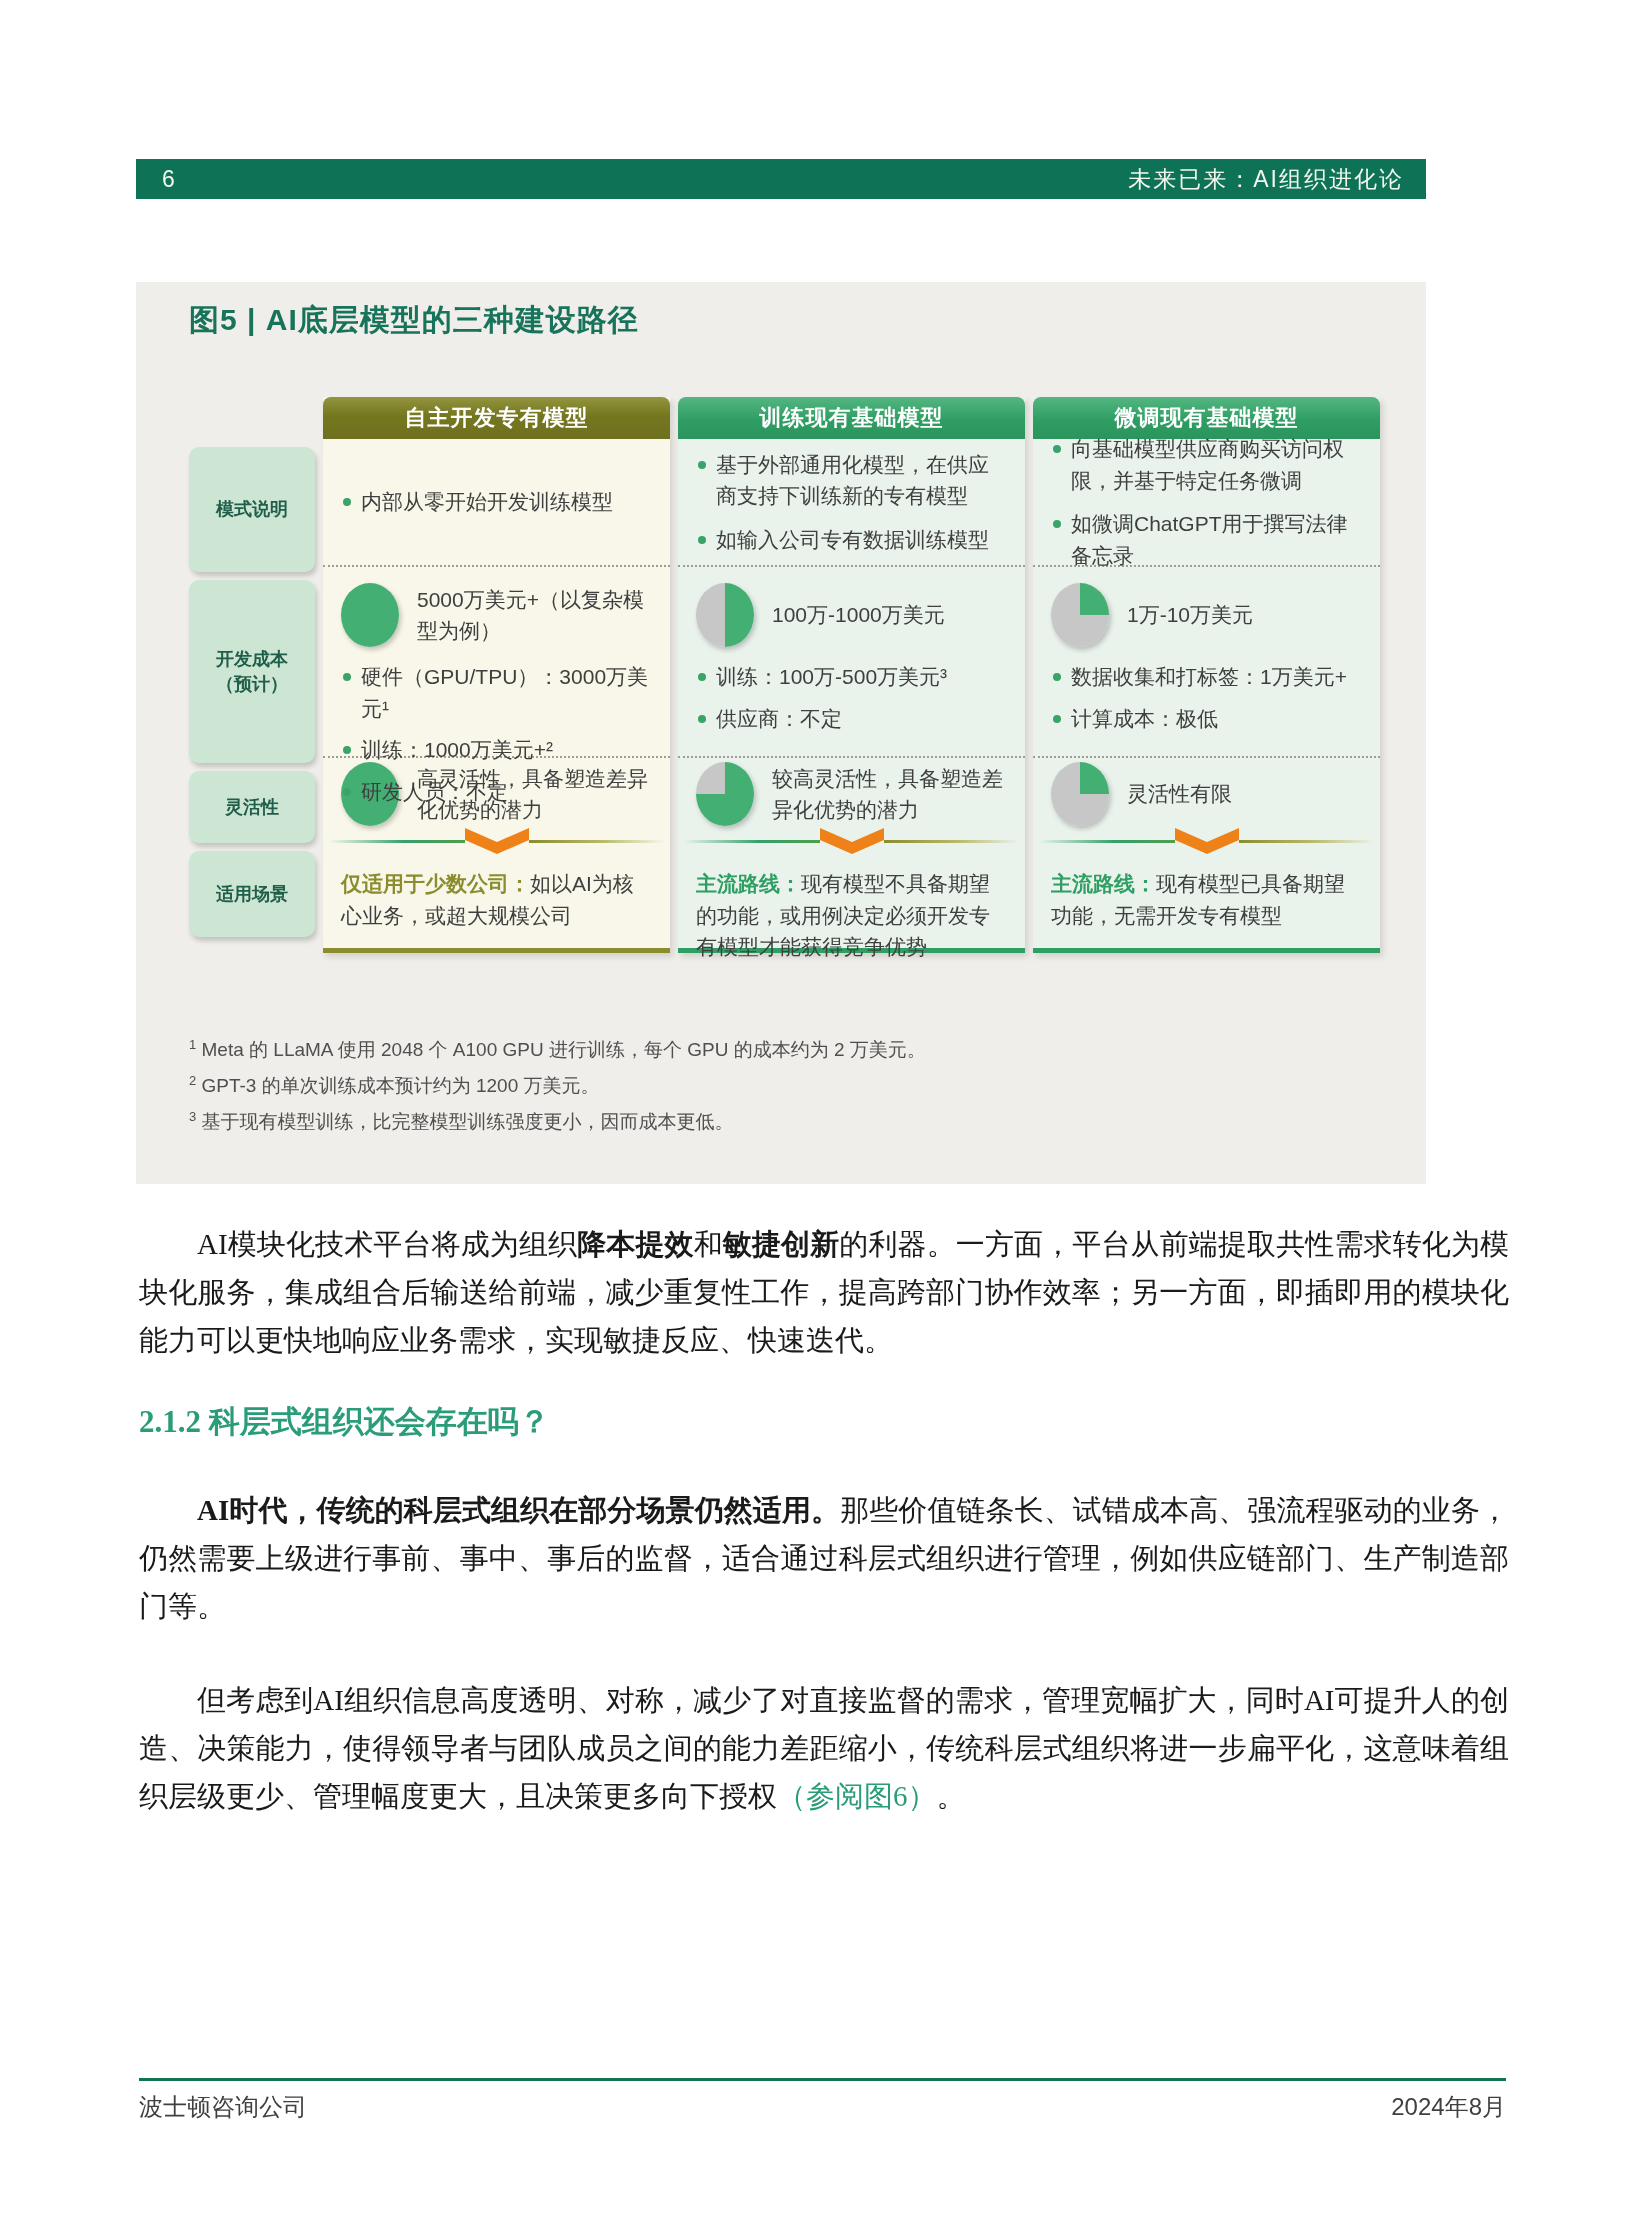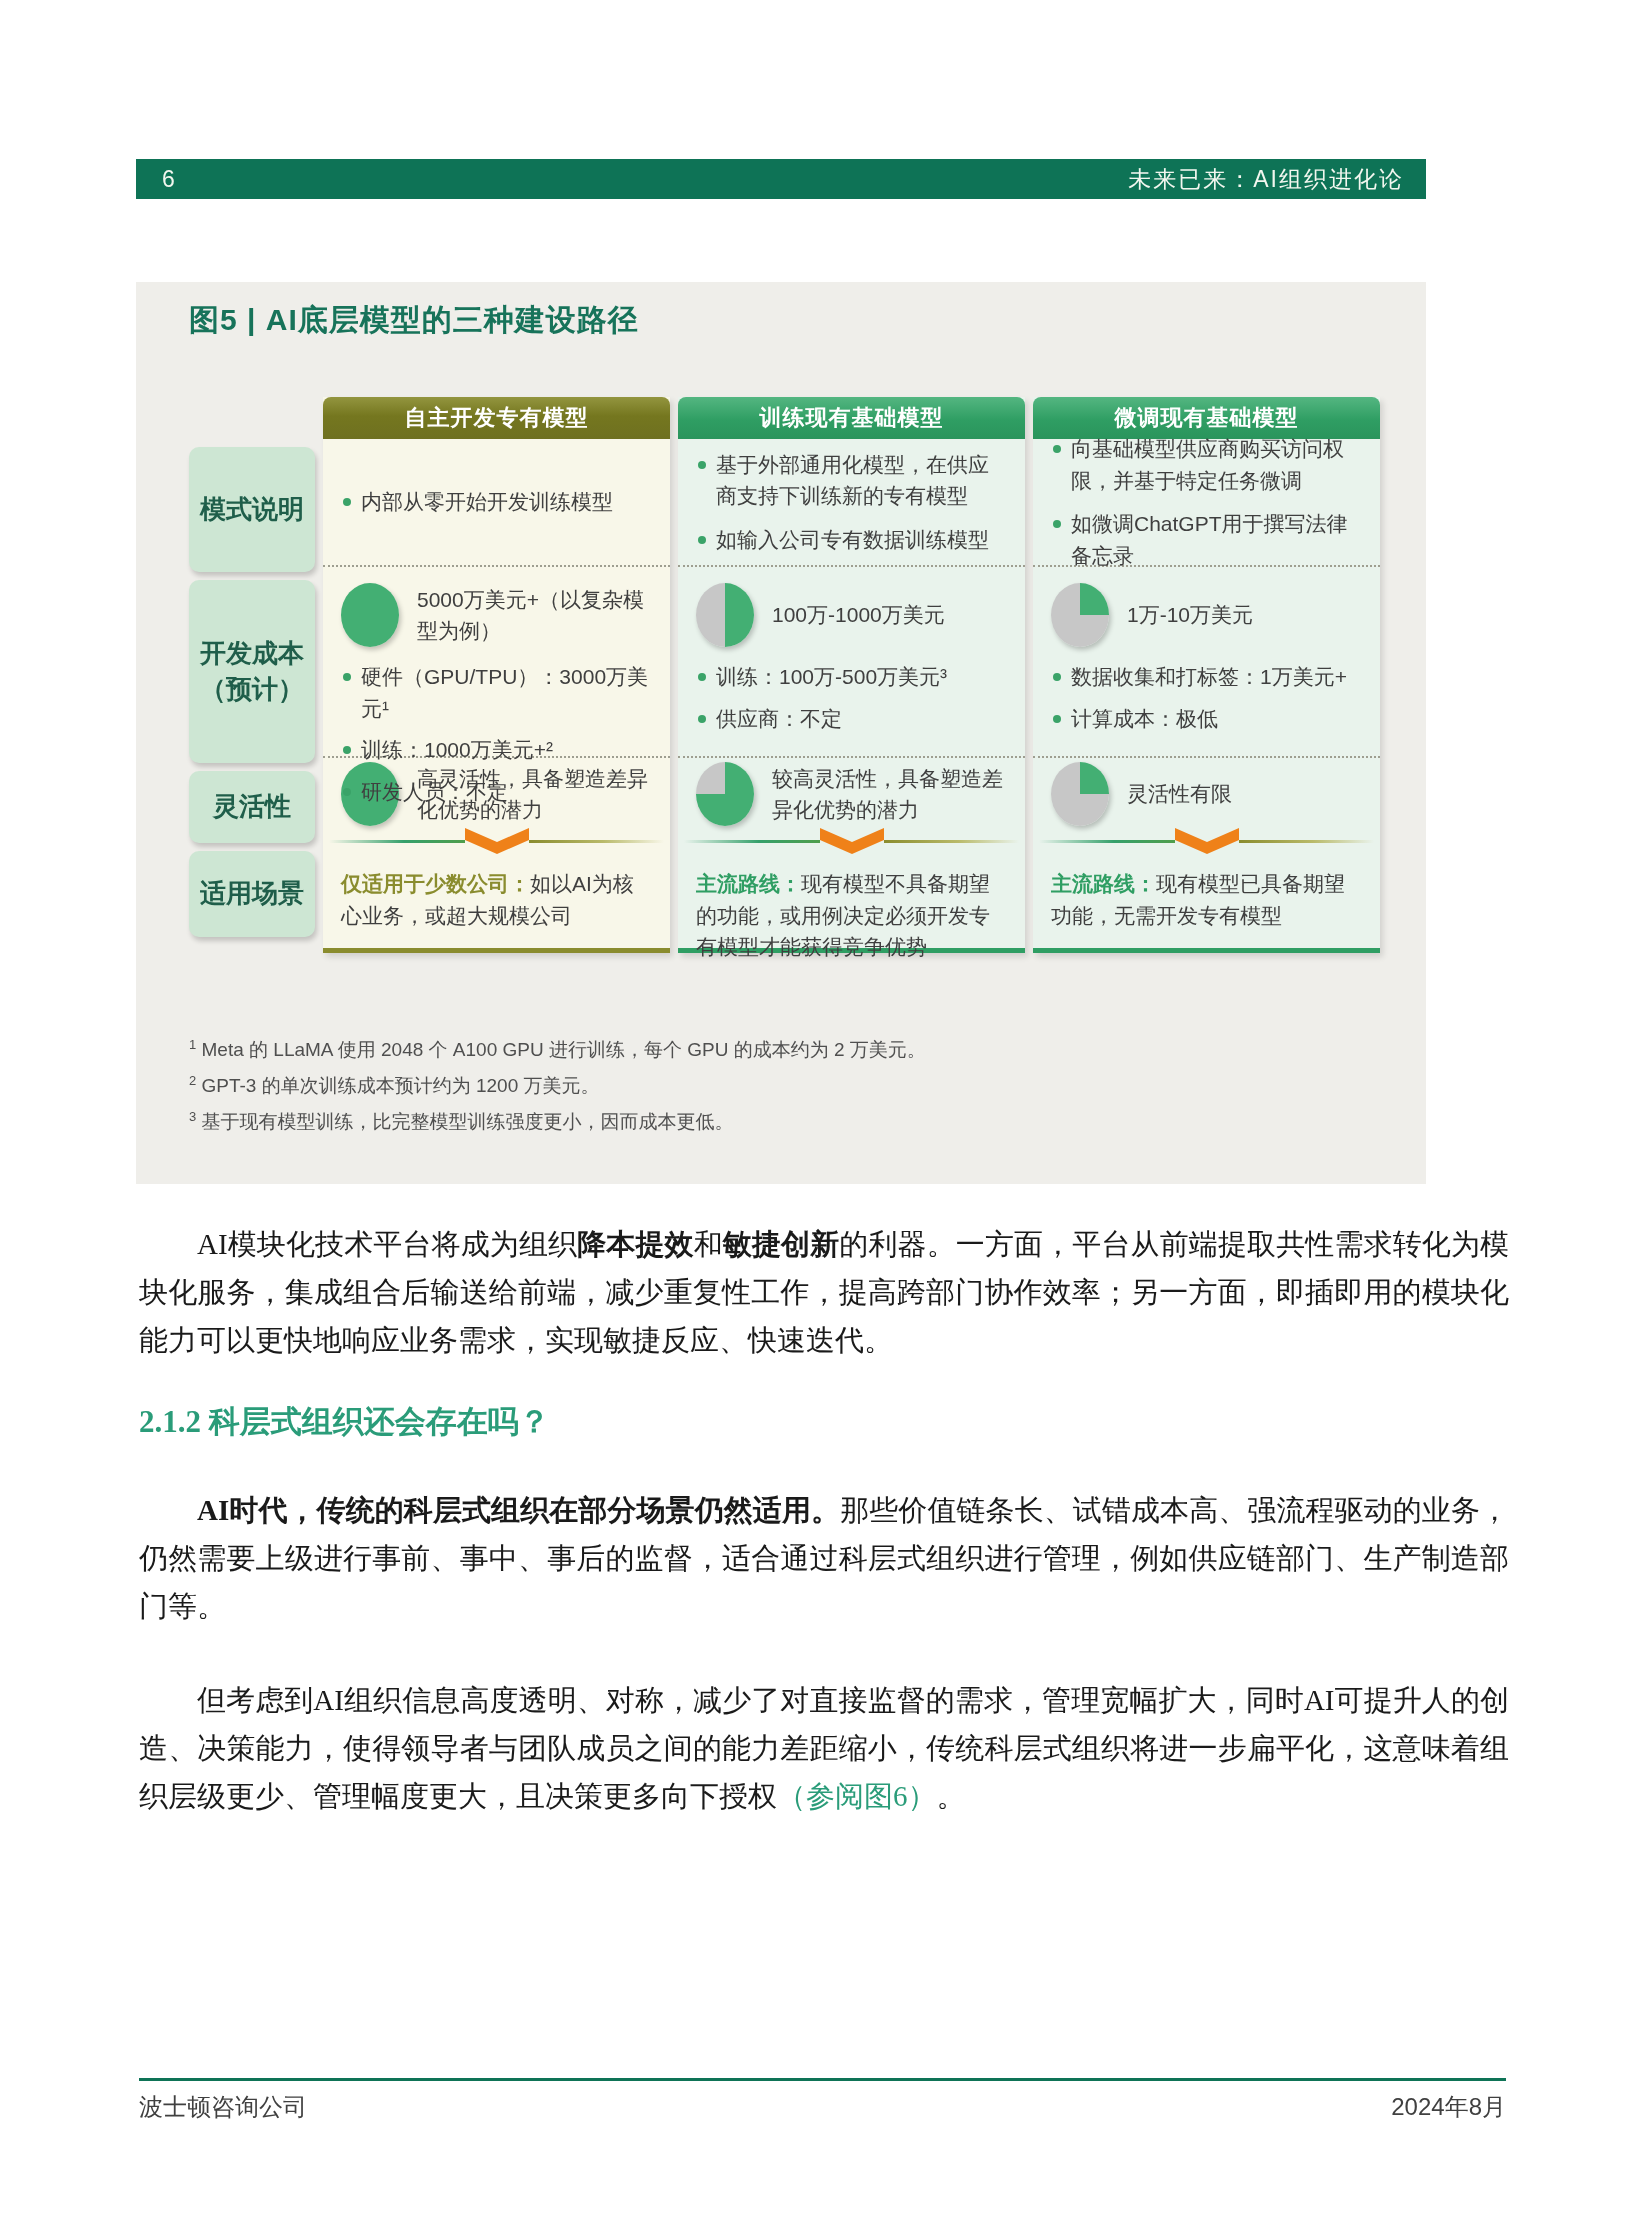--- a/index.html
+++ b/index.html
@@ -32,21 +32,21 @@
 
   
   .figure-panel{position:absolute;left:136px;top:282px;width:1290px;height:902px;
                 background:var(--panel-bg);}
   .fig-title{position:absolute;left:53px;top:18px;font-size:30px;font-weight:bold;
              color:#17735a;letter-spacing:1px;}
 
   .fig-table{position:absolute;left:53px;top:115px;display:flex;}
   .label-col{width:126px;display:flex;flex-direction:column;margin-top:50px;}
   .row-label{background:var(--label-bg);color:var(--label-text);font-weight:bold;
-             font-size:26px;border-radius:10px;display:flex;align-items:center;
+             font-size:18px;border-radius:10px;display:flex;align-items:center;
              justify-content:center;text-align:center;white-space:pre-line;line-height:1.35;
              box-shadow:2px 4px 5px rgba(0,0,0,0.18);}
   .row-label.l-mode{height:125px;}
   .row-label.l-cost{height:183px;margin-top:8px;}
   .row-label.l-flex{height:72px;margin-top:8px;}
   .row-label.l-scen{height:86px;margin-top:8px;}
 
   .card{width:347px;margin-left:8px;display:flex;flex-direction:column;
         box-shadow:3px 4px 6px rgba(0,0,0,0.12);}
   .card .col-header{height:42px;border-radius:8px 8px 0 0;display:flex;align-items:center;

